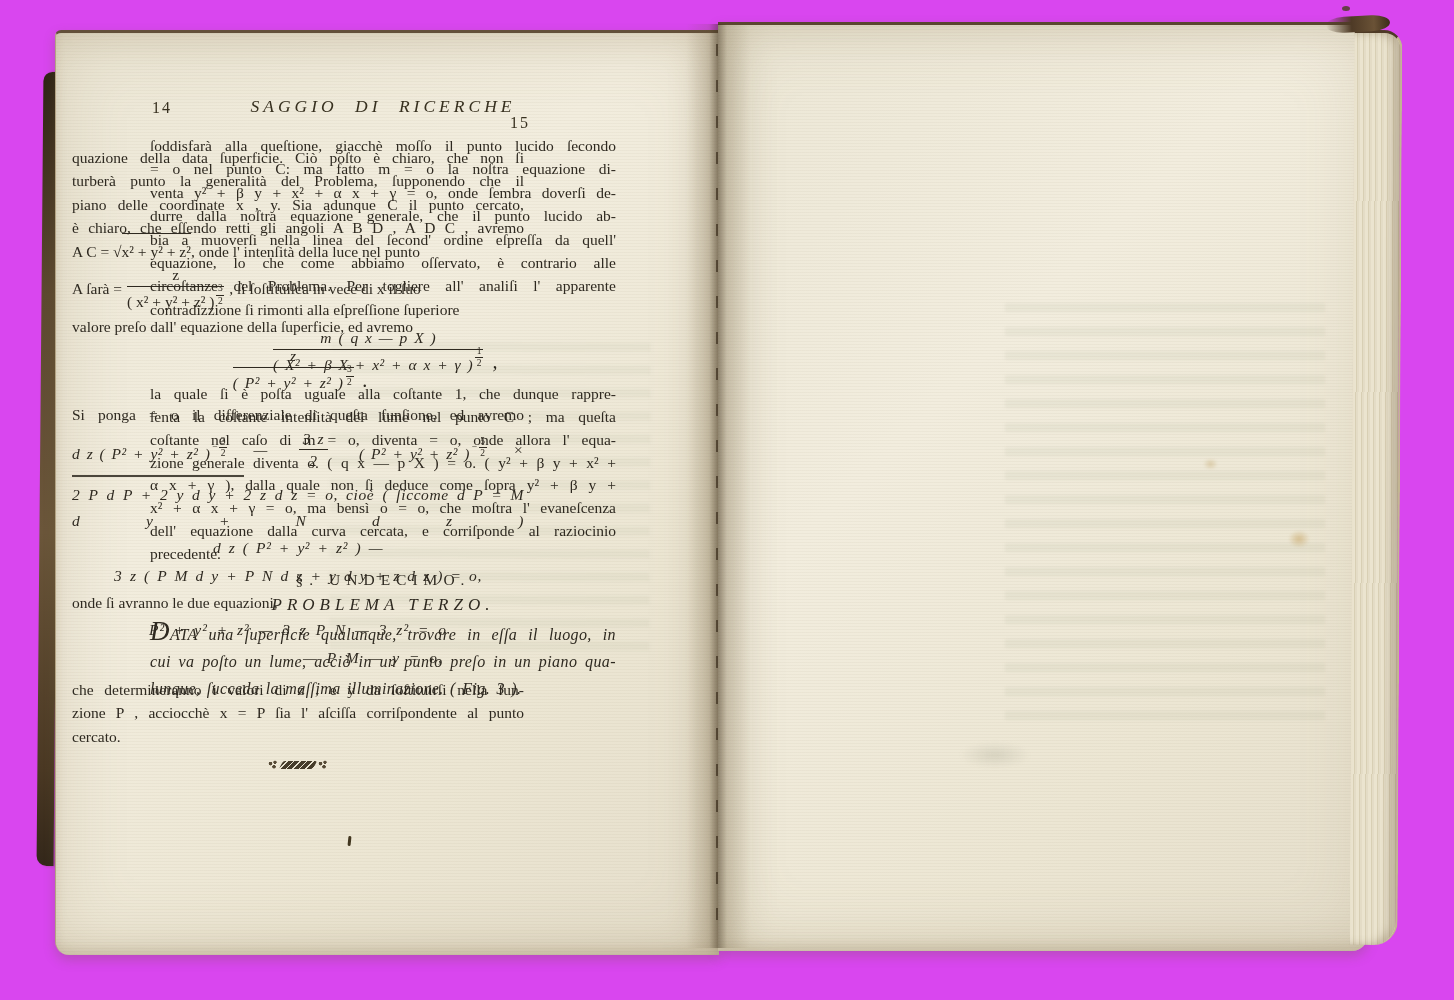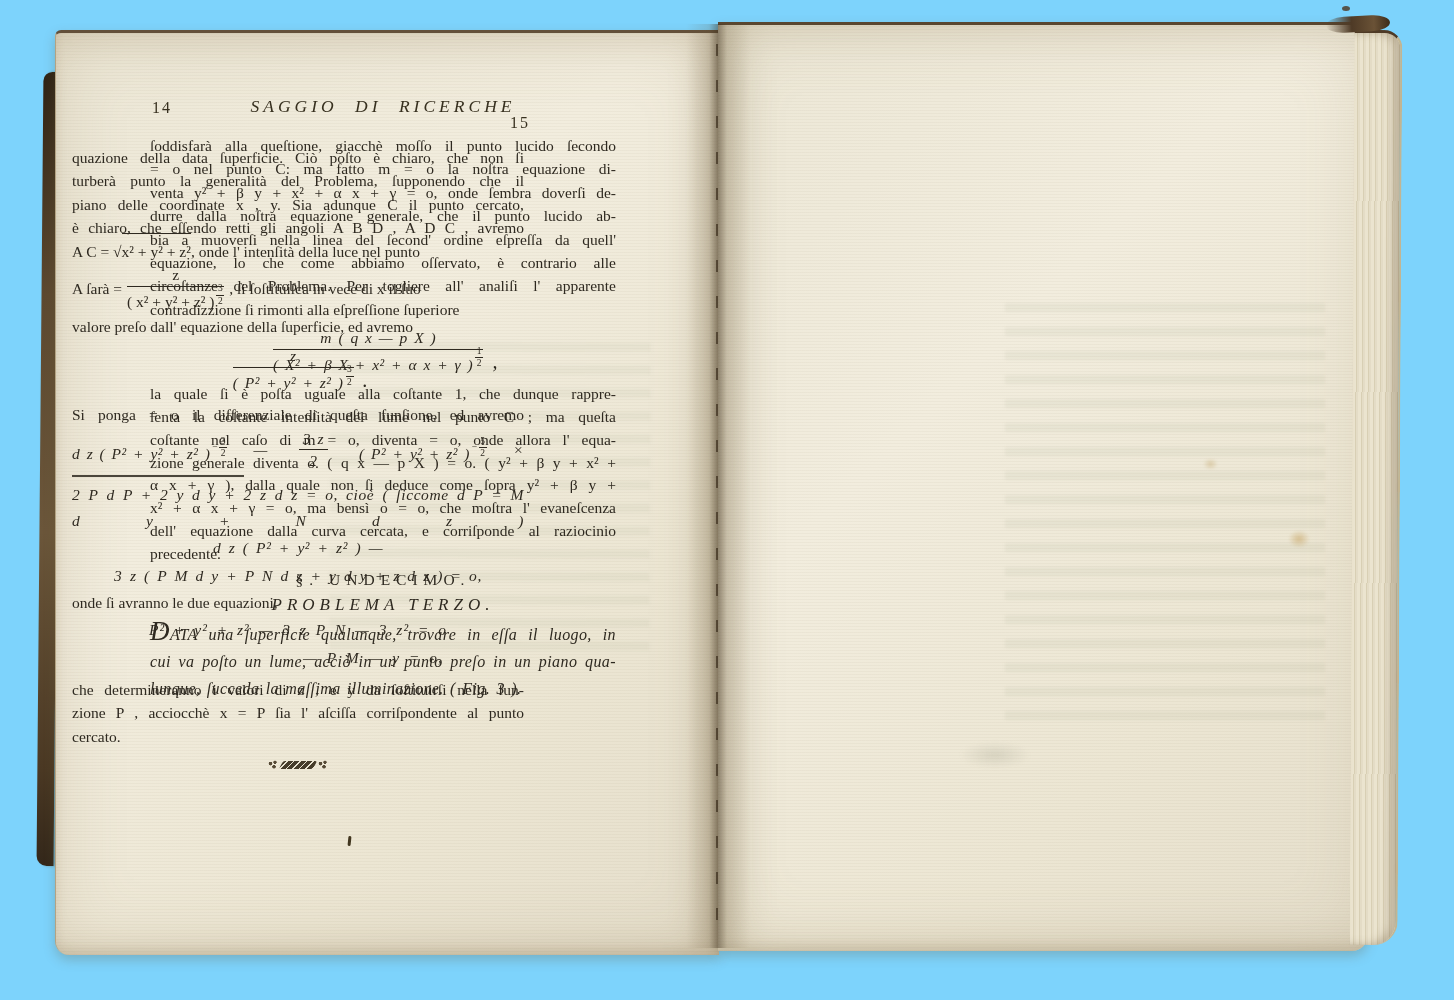--- a/index.html
+++ b/index.html
@@ -1,16 +1,16 @@
 <!DOCTYPE html>
 <html><head>
 <meta charset="utf-8">
 <style>
   html,body{margin:0;padding:0;background:#ffffff;}
-  .stage{position:relative;width:1454px;height:1000px;background:#7dd3fc;overflow:hidden;
+  .stage{position:relative;width:1454px;height:1000px;background:#d946ef;overflow:hidden;
          font-family:"Liberation Serif","DejaVu Serif",serif;color:#2e2920;}
   .abs{position:absolute;}
 
   
   .page{position:absolute;
         background:
           repeating-linear-gradient(0deg, rgba(125,110,80,.05) 0 1px, rgba(0,0,0,0) 1px 3px),
           linear-gradient(135deg,#ece7d6 0%,#f2edde 38%,#ece6d3 72%,#e5decb 100%);}
   .page-left{left:55px;top:30px;width:663px;height:922px;
         border-radius:6px 0 0 14px;border-top:3px solid #63503a;border-left:1px solid #b3a383;

